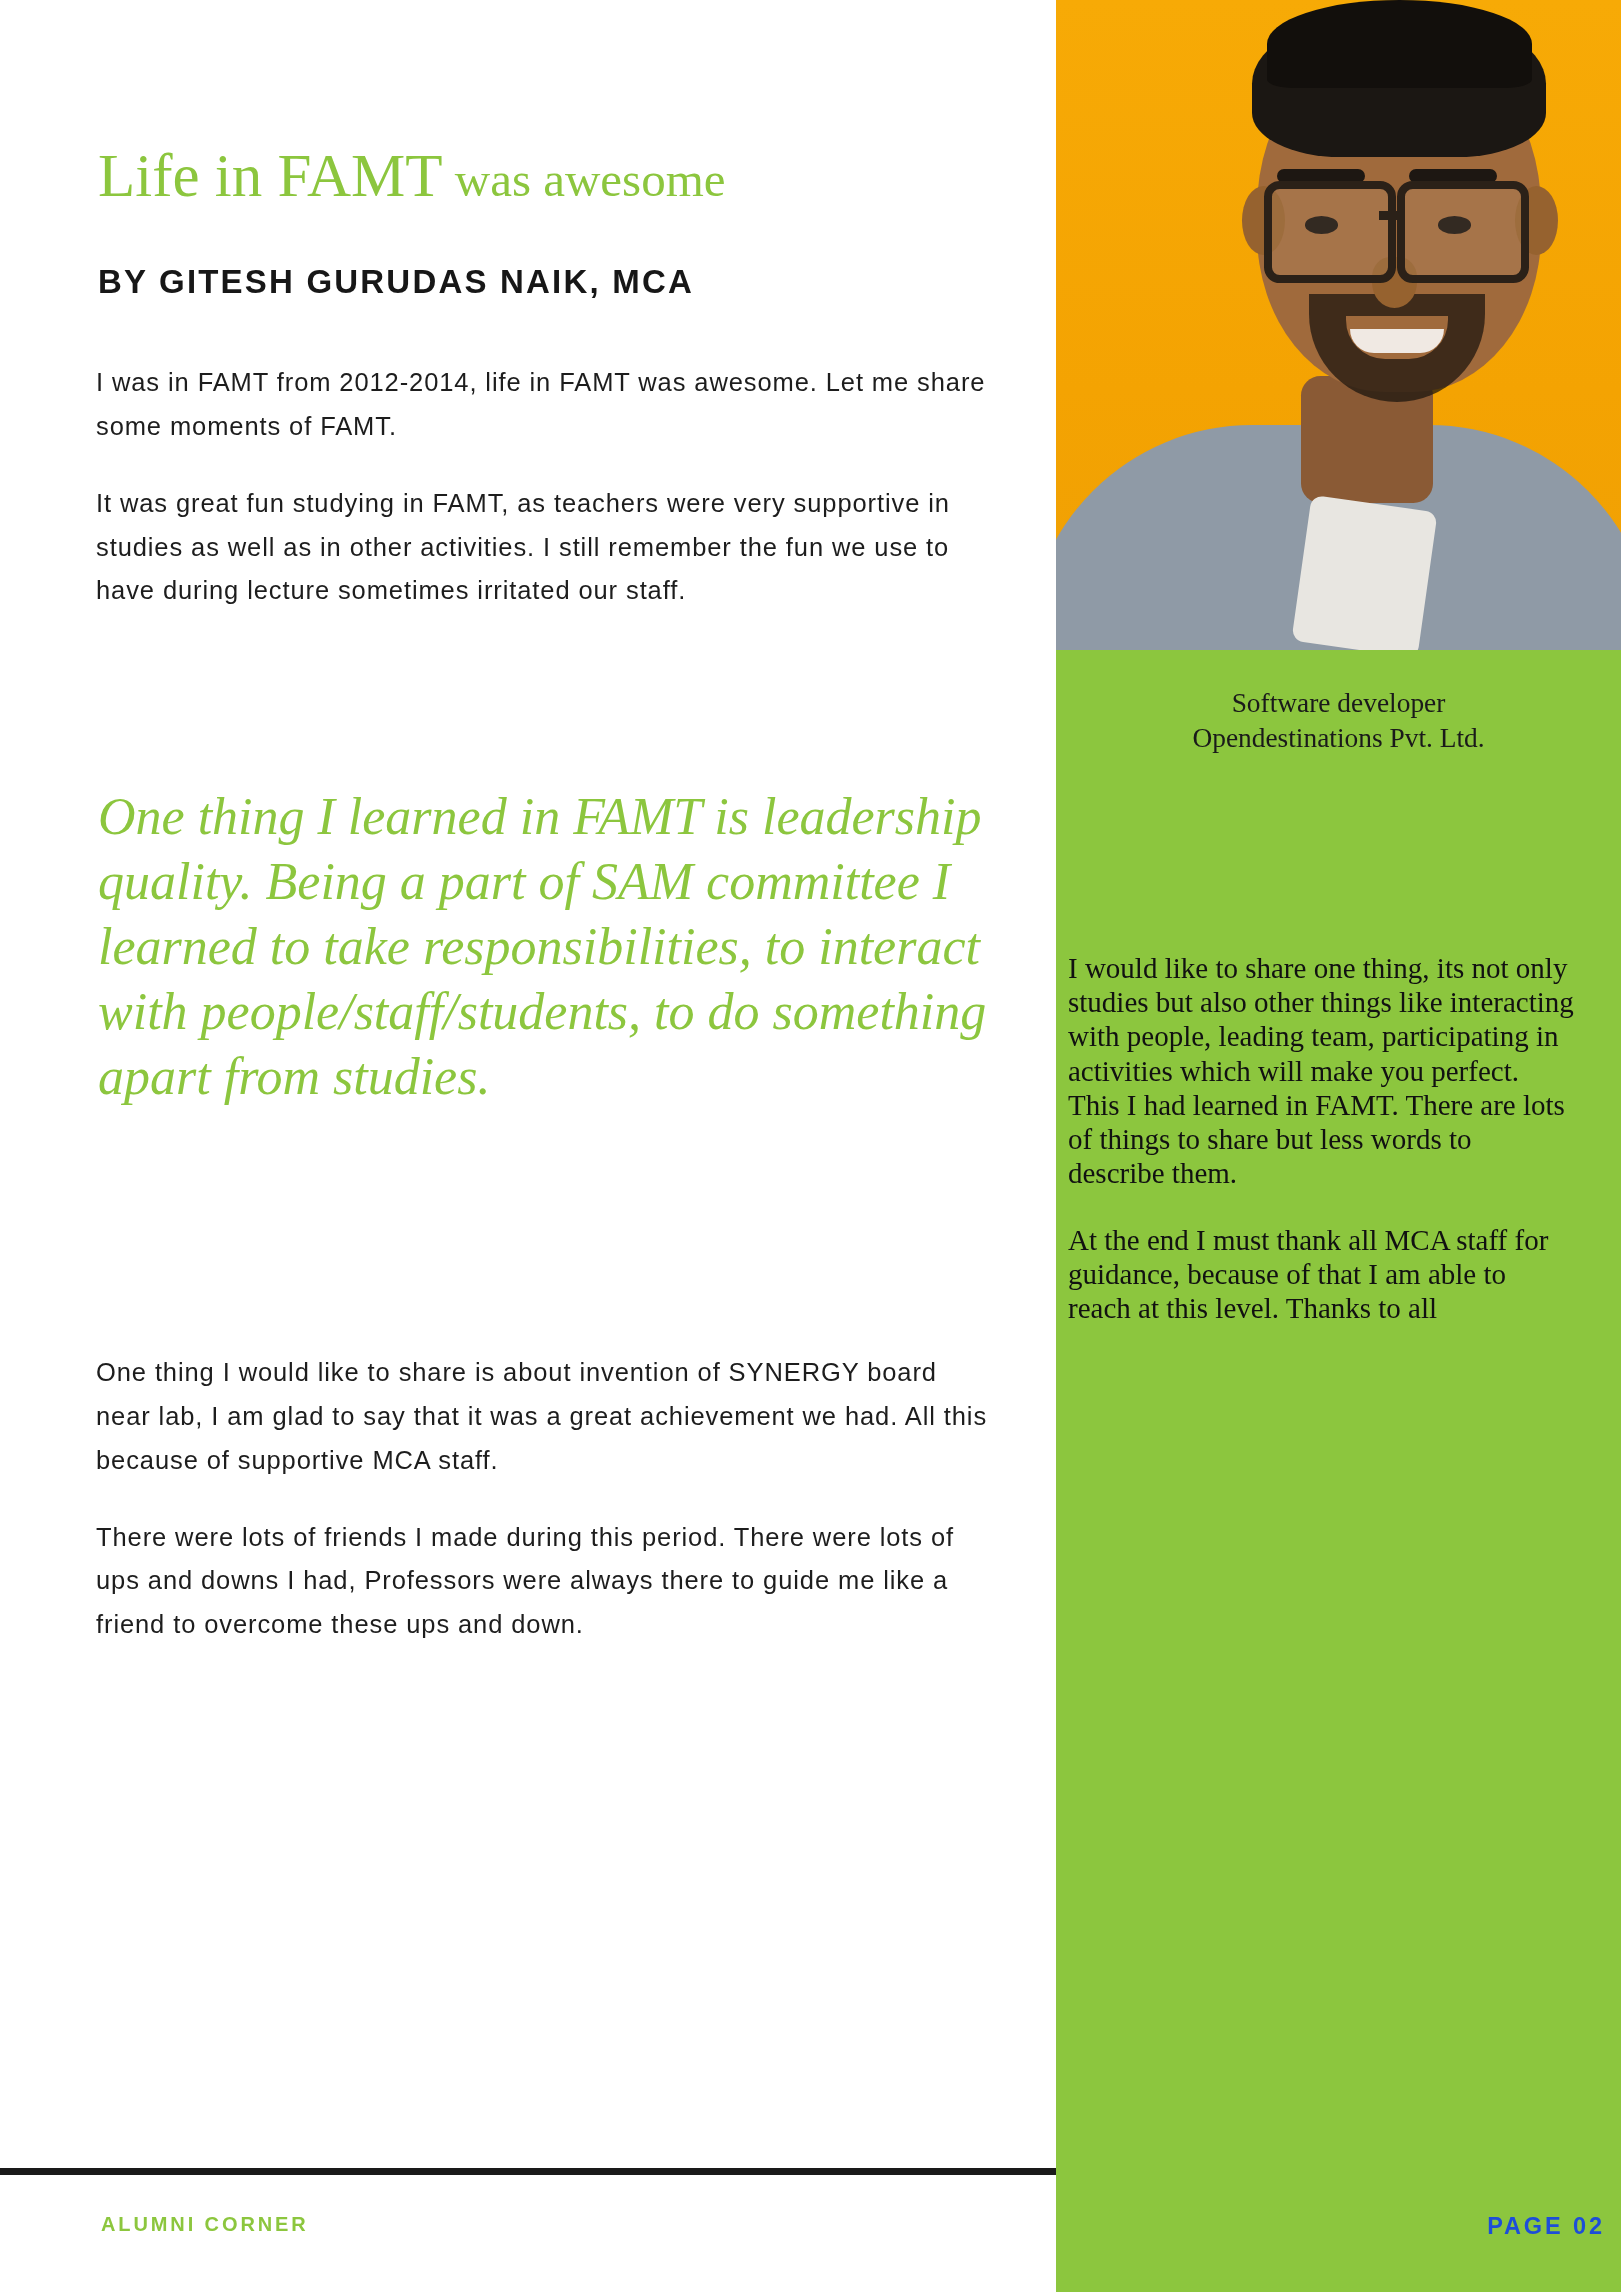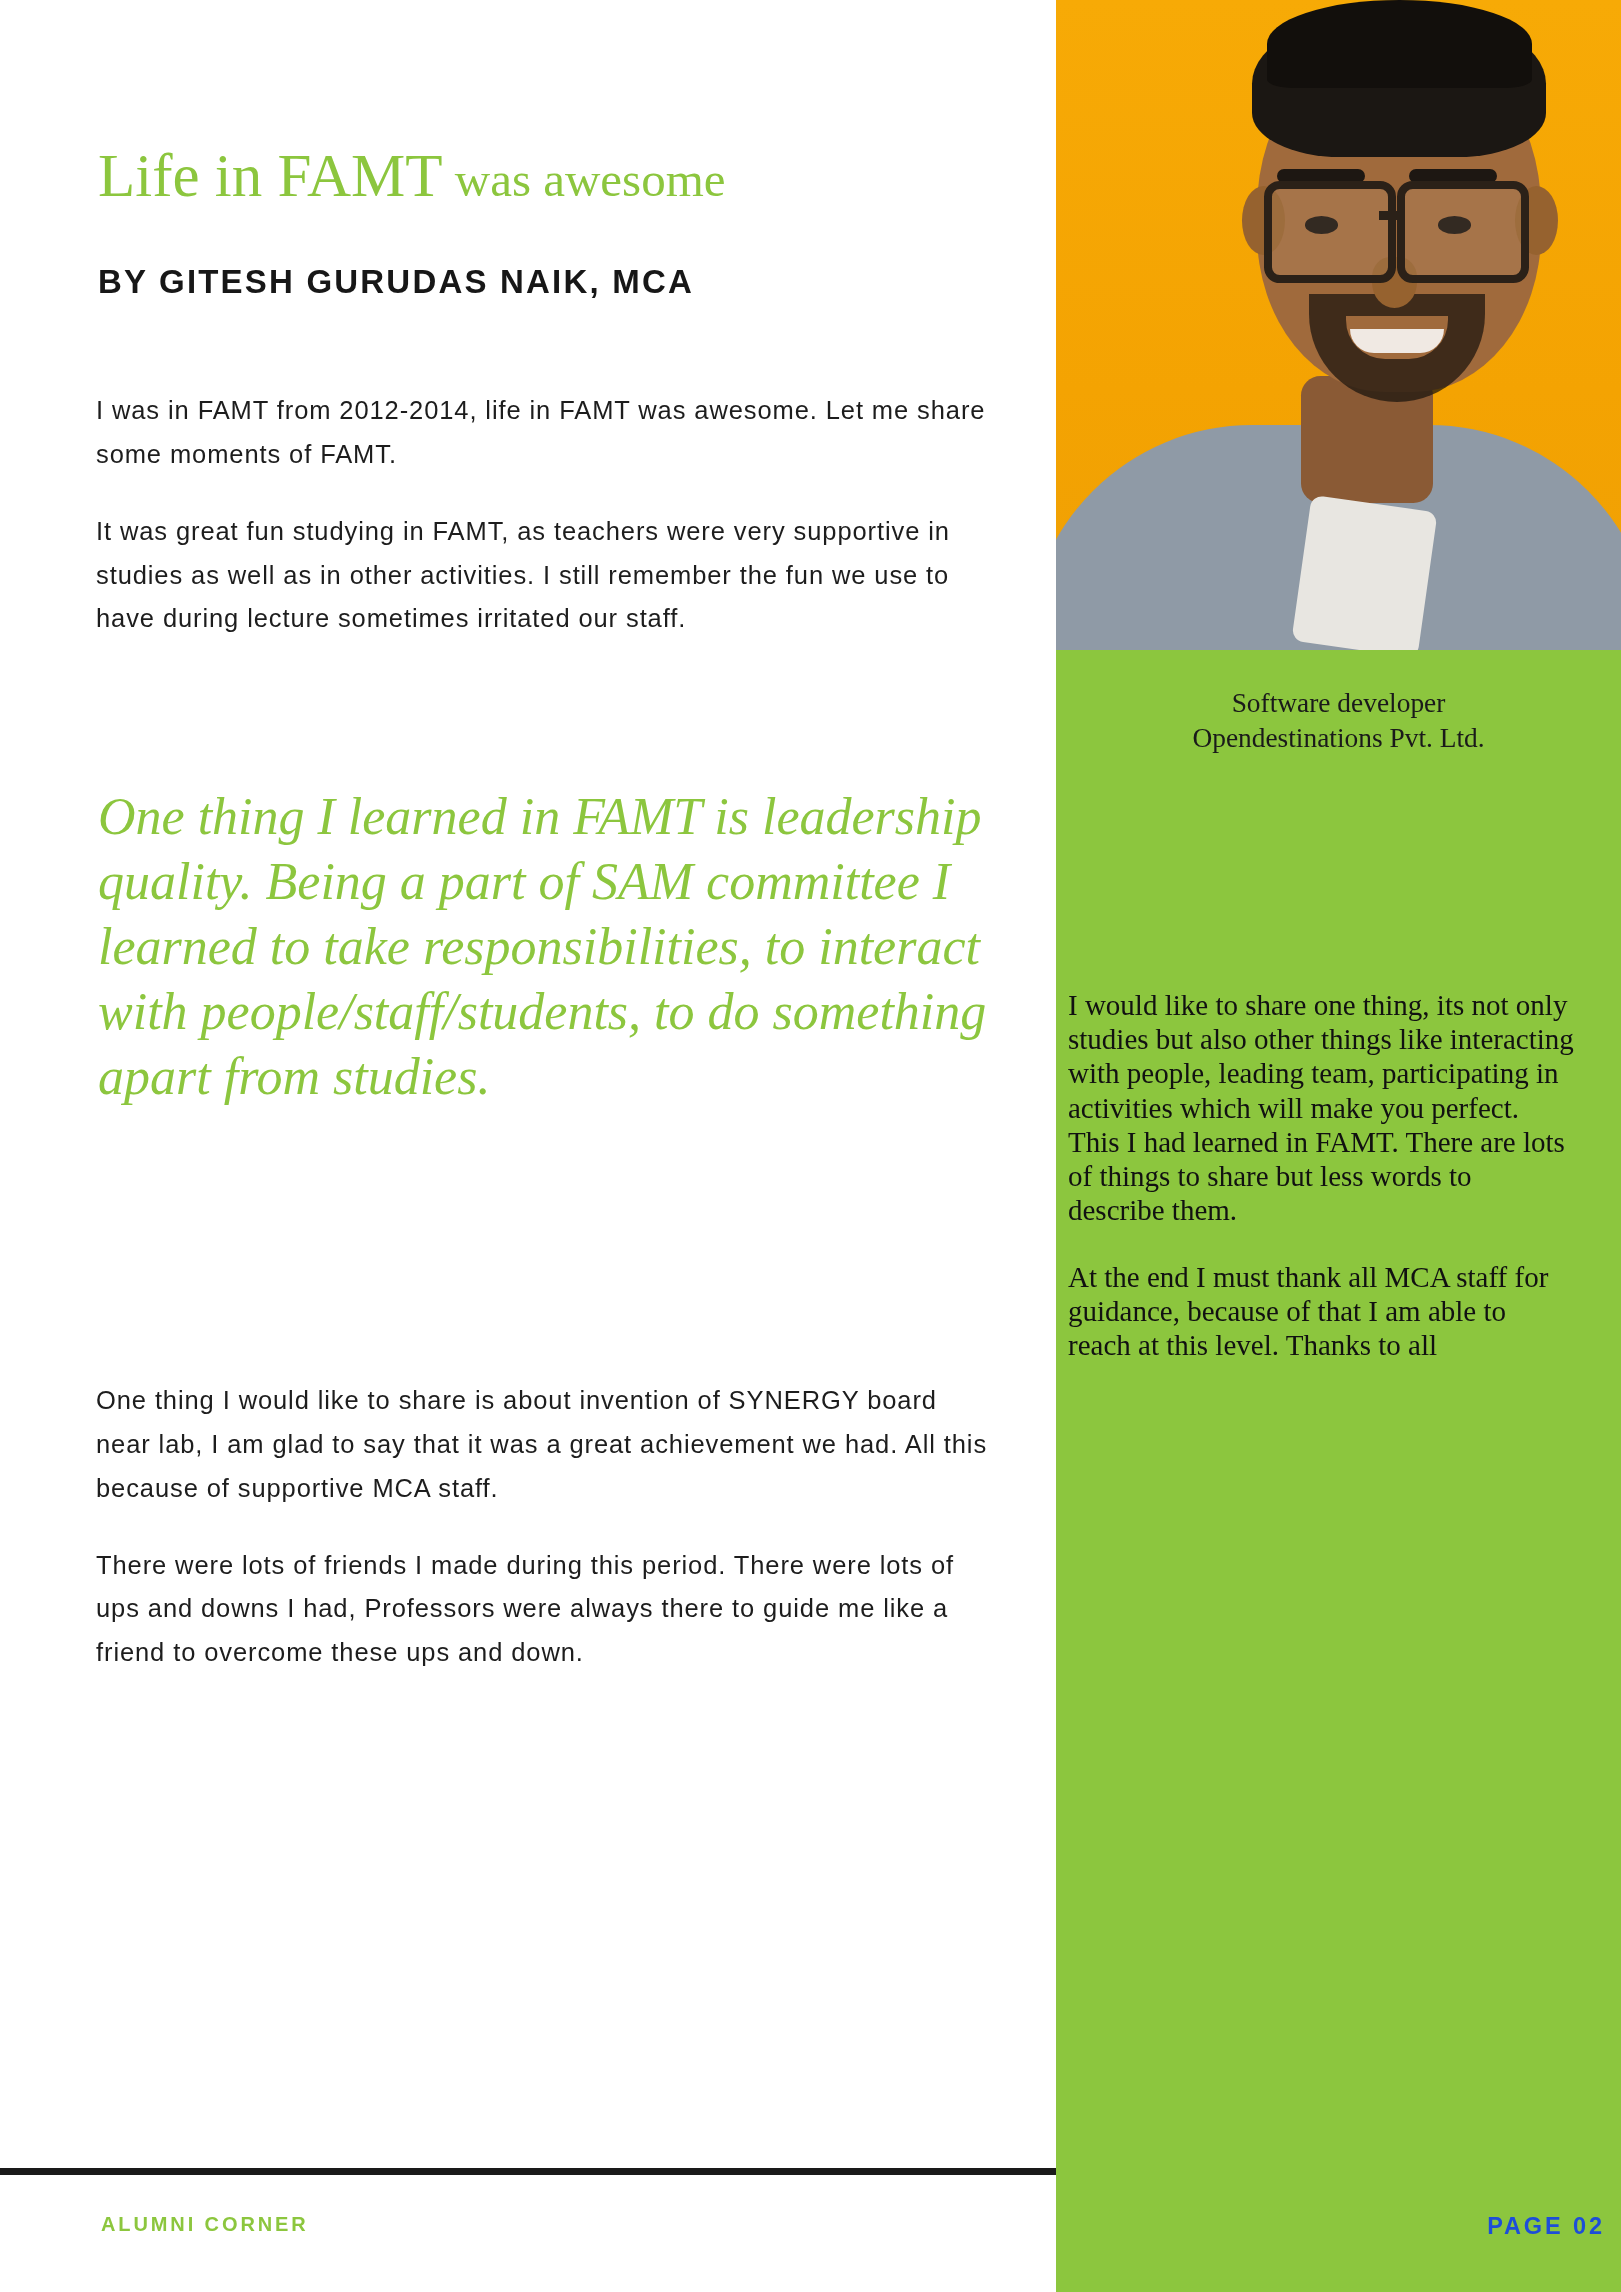--- a/index.html
+++ b/index.html
@@ -199,21 +199,21 @@
     text-align: center;
     color: #1a1a1a;
     font-family: Liberation Serif, serif;
     font-size: 27.4px;
     line-height: 1.28;
   }
 
   
   .right-body {
     position: absolute;
-    top: 988px;
+    top: 951px;
     left: 1068px;
     width: 506px;
     color: #111111;
     font-family: "Liberation Serif", serif;
     font-size: 29px;
     line-height: 1.18;
   }
   .right-body p {
     margin: 0 0 32px 0;
   }
@@ -256,21 +256,20 @@
   }
   .body-text {
     position: absolute;
     left: 96px;
     width: 902px;
     color: #1d1d1d;
     font-family: "Liberation Sans", sans-serif;
     font-size: 25.5px;
     line-height: 1.72;
     letter-spacing: 0.9px;
-    margin-top: 28px;
   }
   .body-top { top: 361px; }
   .body-top p { margin: 0 0 33px 0; }
 
   .pullquote {
     position: absolute;
     top: 784px;
     left: 98px;
     width: 936px;
     color: #8cc63e;

